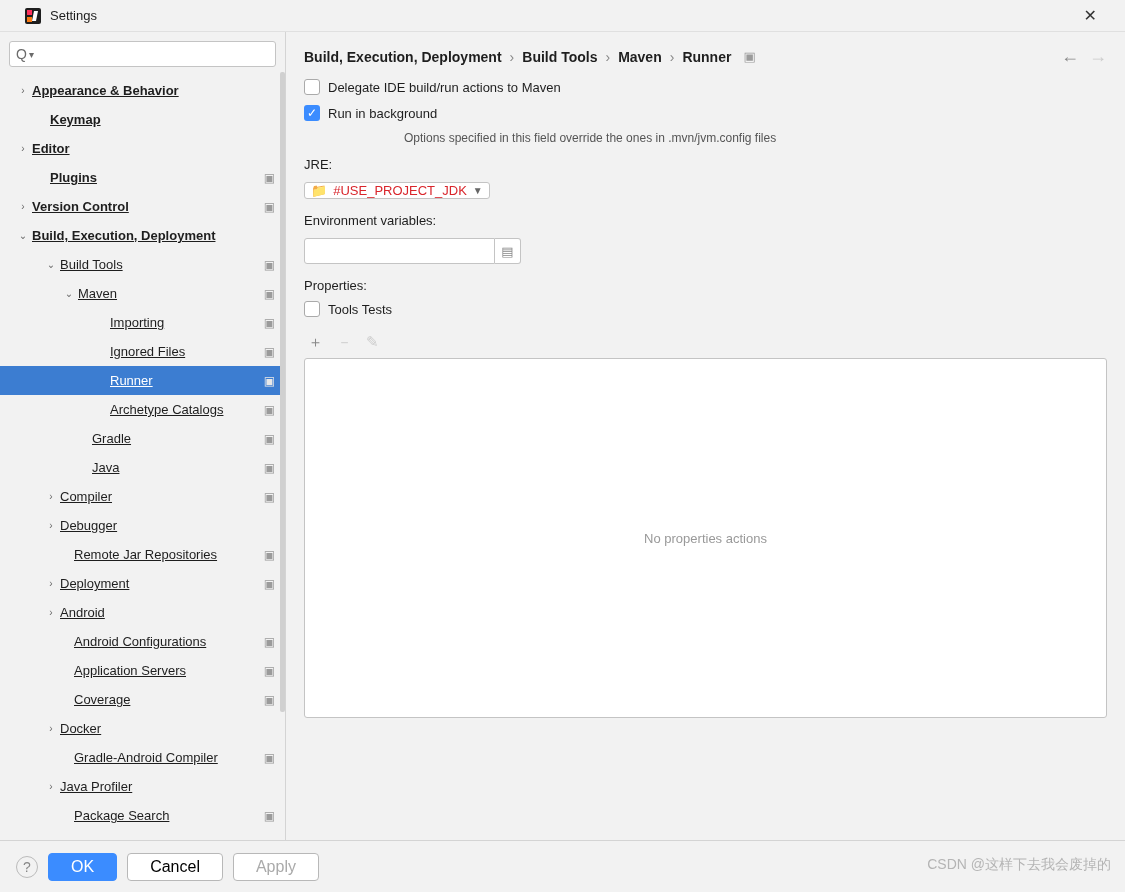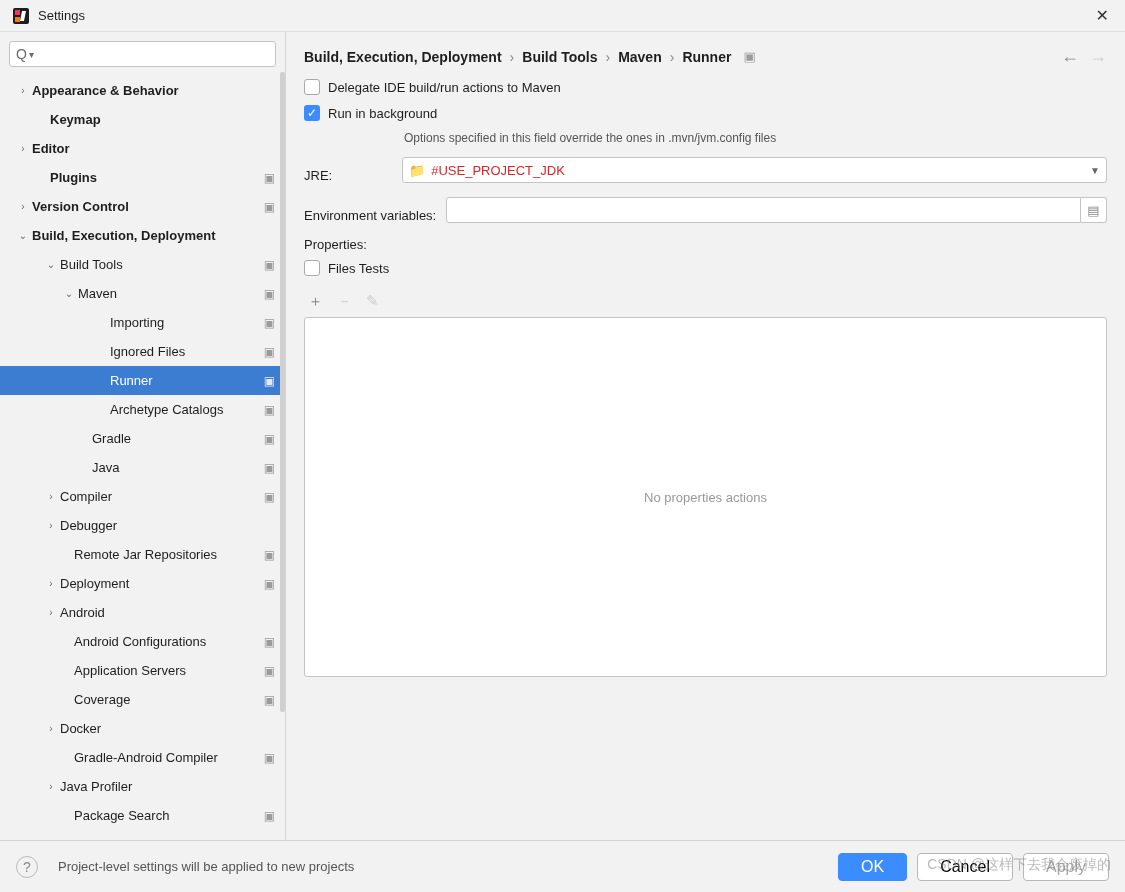--- a/index.html
+++ b/index.html
@@ -1,50 +1,50 @@
 <!DOCTYPE html>
 <html><head>
 <meta charset="utf-8">
 <style>
 * { box-sizing: border-box; margin: 0; padding: 0; }
 body { font-family: -apple-system, "Segoe UI", Arial, sans-serif; font-size: 13px; color: #1e1e1e; background: #f2f2f2; width: 1125px; height: 892px; overflow: hidden; display: flex; flex-direction: column; }
-.titlebar { height: 32px; background: #f2f2f2; display: flex; align-items: center; padding: 0 12px; border-bottom: 1px solid #e0e0e0; }
+.titlebar { height: 32px; background: #f2f2f2; display: flex; align-items: center; padding: 0 24px; border-bottom: 1px solid #e0e0e0; }
 .app-icon { width: 18px; height: 18px; margin-right: 8px; display: flex; align-items: center; justify-content: center; }
 .app-icon svg { width: 18px; height: 18px; }
 .title { font-size: 13px; flex: 1; }
 .close-x { font-size: 16px; color: #333; cursor: pointer; padding: 0 4px; }
 .main { flex: 1; display: flex; min-height: 0; }
 .sidebar { width: 286px; background: #f2f2f2; border-right: 1px solid #d4d4d4; display: flex; flex-direction: column; position: relative; }
 .search-row { padding: 9px; }
 .search-box { display: flex; align-items: center; border: 1px solid #c4c4c4; border-radius: 3px; background: #fff; height: 26px; padding: 0 6px; }
 .search-box input { border: none; outline: none; flex: 1; font-size: 13px; background: transparent; }
 .search-box .mag { font-size: 14px; color: #6b6b6b; margin-right: 2px; }
 .search-box .caret { font-size: 10px; color: #6b6b6b; }
 .tree { flex: 1; overflow-y: auto; padding-bottom: 8px; }
 .tree-item { display: flex; align-items: center; height: 29px; padding-left: 0; cursor: pointer; position: relative; }
 .tree-item .chev { width: 18px; text-align: center; font-size: 10px; color: #6b6b6b; }
 .tree-item .chev.empty { visibility: hidden; }
-.tree-item .lbl { flex: 1; white-space: nowrap; overflow: hidden; }
+.tree-item .lbl { flex: 1; white-space: nowrap; overflow: hidden; text-decoration: underline; }
 .tree-item .badge { margin-right: 10px; color: #9b9b9b; font-size: 12px; }
 .tree-item.bold .lbl { font-weight: 600; }
 .tree-item.selected { background: #3c7dd1; color: #fff; }
 .tree-item.selected .badge { color: #e8e8e8; }
 .tree-item.selected .chev { color: #fff; }
 .scroll-pos { position: absolute; right: 0; top: 40px; width: 5px; height: 640px; background: #d0d0d0; border-radius: 2px; }
 .content { flex: 1; display: flex; flex-direction: column; padding: 0; background: #f2f2f2; }
 .breadcrumb-row { display: flex; align-items: center; padding: 14px 18px 12px 18px; }
 .breadcrumb { display: flex; align-items: center; gap: 8px; font-size: 14px; font-weight: 600; flex: 1; }
 .breadcrumb .sep { color: #888; font-weight: 400; }
 .breadcrumb .bbadge { color: #9b9b9b; font-size: 13px; font-weight: 400; margin-left: 4px; }
 .nav-arrows { display: flex; gap: 10px; color: #888; font-size: 18px; }
 .content-body { flex: 1; padding: 0 18px 10px 18px; overflow: auto; }
 .checkrow { display: flex; align-items: center; margin-bottom: 10px; gap: 8px; text-align: right; }
 .chk-on { width: 16px; height: 16px; background: #3b8cff; border-radius: 3px; display: flex; align-items: center; justify-content: center; color: white; font-size: 12px; }
 .chk-off { width: 16px; height: 16px; border: 1px solid #aaa; border-radius: 3px; background: #fff; }
-.field-row { display: flex; align-items: flex-end; margin-bottom: 6px; gap: 10px; }
+.field-row { display: flex; align-items: flex-start; margin-bottom: 6px; gap: 10px; flex-direction: column; }
 .field-row label { white-space: nowrap; }
 .vm-highlight { border: 4px solid #d9252b; border-radius: 3px; padding: 6px 8px; margin-bottom: 4px; display: flex; align-items: center; gap: 10px; }
 .txt-input { flex: 1; height: 26px; border: 1px solid #c4c4c4; border-radius: 3px; background: #fff; padding: 0 26px 0 6px; font-size: 13px; position: relative; }
 .input-wrap { flex: 1; position: relative; }
 .input-wrap .expand-icn { position: absolute; right: 6px; top: 50%; transform: translate(0,-50%); color: #7fa7d4; font-size: 13px; }
 .hint { font-size: 12px; color: #555; margin-left: 100px; margin-bottom: 12px; }
 .jre-select { flex: 1; display: flex; align-items: center; height: 26px; border: 1px solid #c4c4c4; border-radius: 3px; background: #fff; padding: 0 6px; gap: 6px; }
 .jre-select .folder-icn { color: #5a9fd4; font-size: 13px; }
 .jre-select .jre-val { color: #d9252b; flex: 1; }
 .jre-select .dd { color: #666; font-size: 10px; }
@@ -256,35 +256,34 @@
         <label>Environment variables:</label>
         <div class="env-input">
           <input value="" style="">
           <span class="list-icn">▤</span>
         </div>
       </div>
 
       <div class="section-label">Properties:</div>
       <div class="checkrow">
         <span class="chk-off"></span>
-        <span>Files Tests</span>
+        <span>Tools Tests</span>
       </div>
       <div class="tool-row">
         <span>＋</span>
         <span style="color:#ccc">－</span>
         <span style="color:#ccc">✎</span>
       </div>
       <div class="prop-box">
         <span>No properties actions</span>
       </div>
     </div>
   </div>
 </div>
 
 <div class="footer">
   <span class="help-icn">?</span>
-  <span class="footer-msg">Project-level settings will be applied to new projects</span>
   <button class="btn primary">OK</button>
   <button class="btn">Cancel</button>
   <button class="btn disabled">Apply</button>
 </div>
 
 <div class="watermark">CSDN @这样下去我会废掉的</div>
 
 </body></html>

